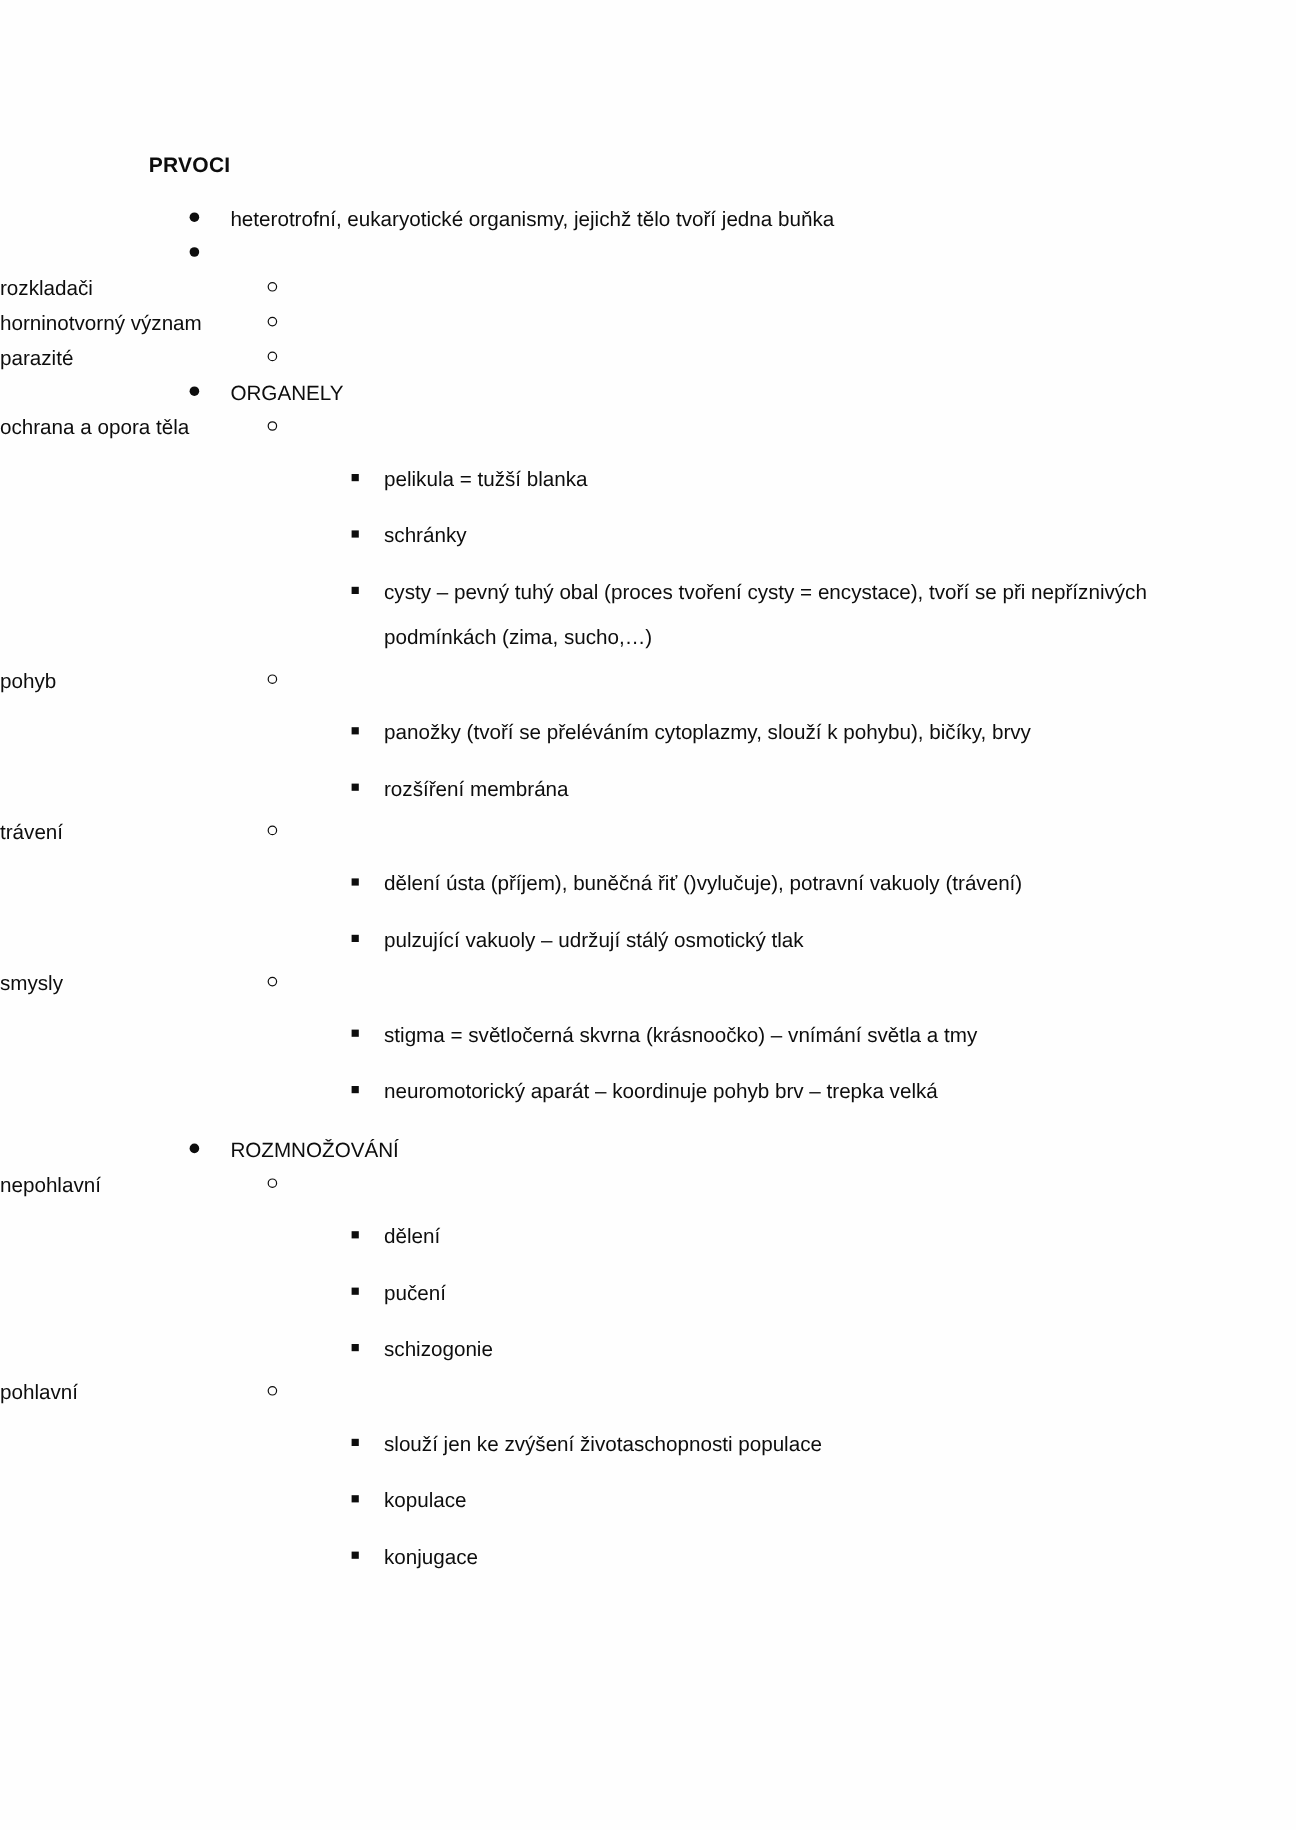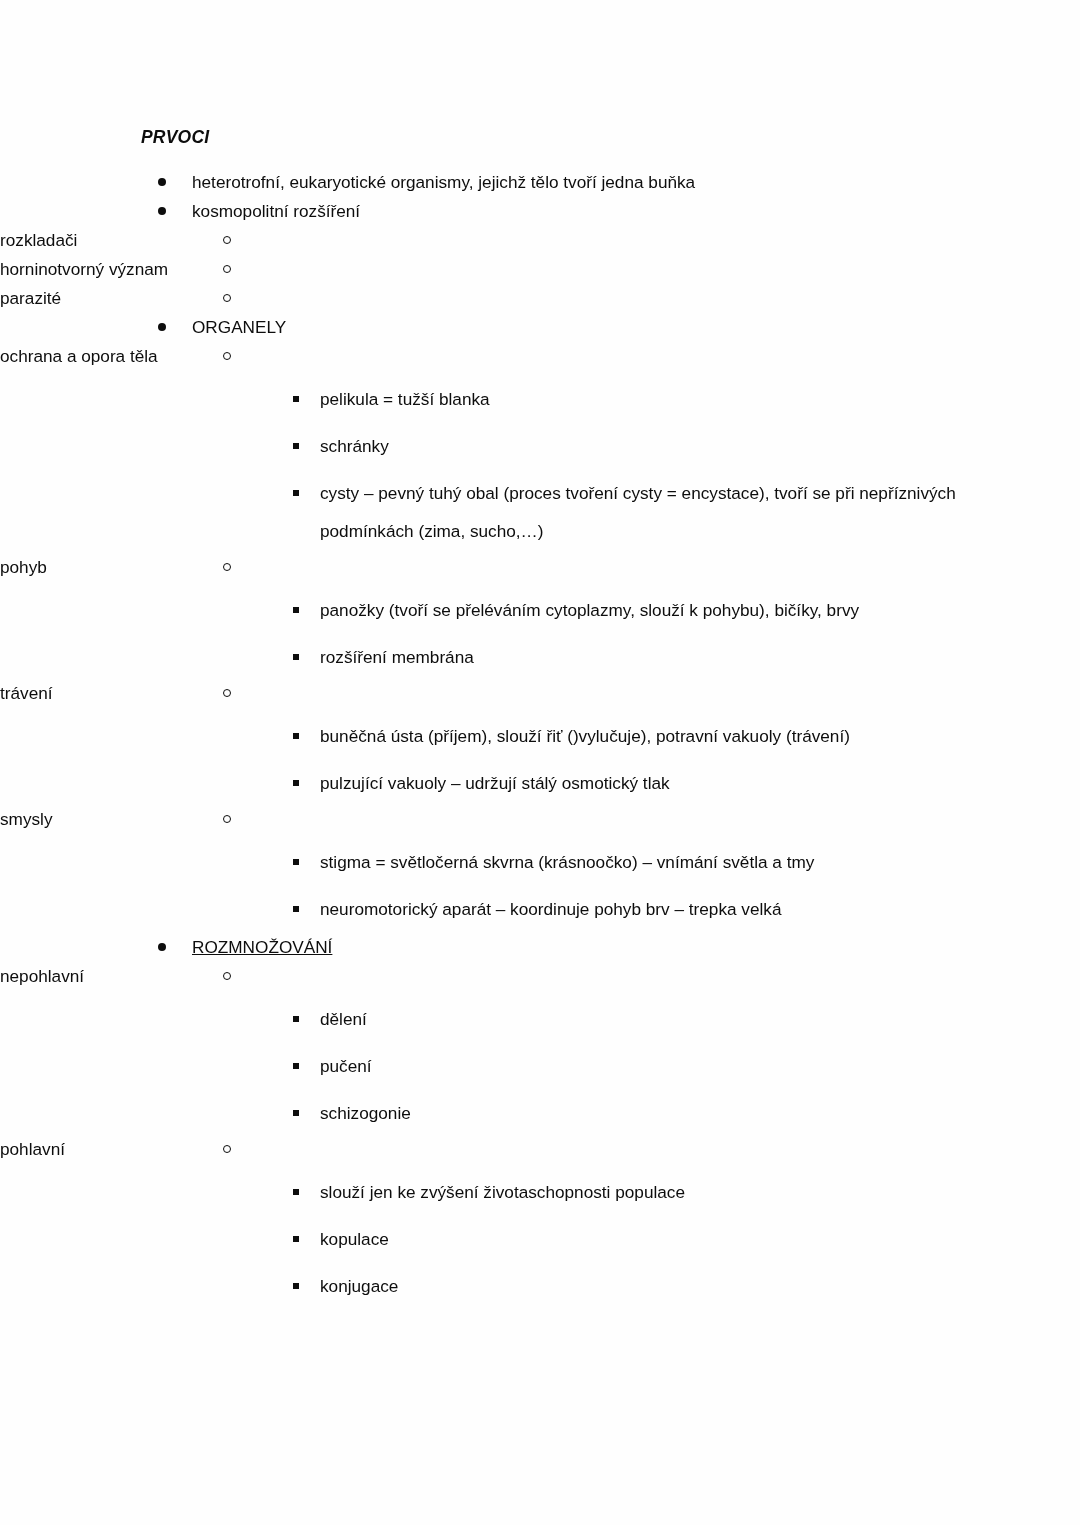--- a/index.html
+++ b/index.html
@@ -28,28 +28,27 @@
   .doc-body {
     position: absolute;
     left: 0;
     top: 0;
     width: 1080px;
   }
 
   
   .doc-title {
     position: absolute;
-    left: 141px;
+    left: 124px;
     top: 126px;
     font-size: 17.5px;
     font-weight: bold;
     letter-spacing: 0.2px;
     line-height: 22px;
     white-space: nowrap;
-    font-style: italic;
   }
 
   
   .outline {
     position: absolute;
     left: 0;
     top: 168px;
     width: 1080px;
   }
 
@@ -135,38 +134,37 @@
   .lvl3 > .marker .glyph-square {
     display: inline-block;
     width: 6px;
     height: 6px;
     background: #0d0d0d;
     vertical-align: 2px;
   }
 
   
   .lvl2.after-lvl3 { margin-top: 3px; }
-  .lvl1.after-lvl3 { margin-top: 5px; text-decoration: underline; }
+  .lvl1.after-lvl3 { margin-top: 16px; }
 </style>
 </head>
 <body>
 
 <div class="page">
   <div class="doc-body">
 
     <div class="doc-title">PRVOCI</div>
 
     <div class="outline" id="outline-root">
         <div class="item lvl1">
           <span class="marker" aria-hidden="true" title="●"><span class="glyph-dot"></span></span>
           <span class="txt">heterotrofní, eukaryotické organismy, jejichž tělo tvoří jedna buňka</span>
         </div>
         <div class="item lvl1">
           <span class="marker" aria-hidden="true" title="●"><span class="glyph-dot"></span></span>
-          <span class="txt">kosmopolitní rozšíření</span>
         </div>
         <div class="item lvl2">
           <span class="marker" aria-hidden="true" title="○"><span class="glyph-circle"></span></span>
           <span class="txt">rozkladači</span>
         </div>
         <div class="item lvl2">
           <span class="marker" aria-hidden="true" title="○"><span class="glyph-circle"></span></span>
           <span class="txt">horninotvorný význam</span>
         </div>
         <div class="item lvl2">
@@ -204,21 +202,21 @@
         <div class="item lvl3">
           <span class="marker" aria-hidden="true" title="▪"><span class="glyph-square"></span></span>
           <span class="txt">rozšíření membrána</span>
         </div>
         <div class="item lvl2 after-lvl3">
           <span class="marker" aria-hidden="true" title="○"><span class="glyph-circle"></span></span>
           <span class="txt">trávení</span>
         </div>
         <div class="item lvl3">
           <span class="marker" aria-hidden="true" title="▪"><span class="glyph-square"></span></span>
-          <span class="txt">buněčná ústa (příjem), slouží řiť ()vylučuje), potravní vakuoly (trávení)</span>
+          <span class="txt">dělení ústa (příjem), buněčná řiť ()vylučuje), potravní vakuoly (trávení)</span>
         </div>
         <div class="item lvl3">
           <span class="marker" aria-hidden="true" title="▪"><span class="glyph-square"></span></span>
           <span class="txt">pulzující vakuoly – udržují stálý osmotický tlak</span>
         </div>
         <div class="item lvl2 after-lvl3">
           <span class="marker" aria-hidden="true" title="○"><span class="glyph-circle"></span></span>
           <span class="txt">smysly</span>
         </div>
         <div class="item lvl3">

